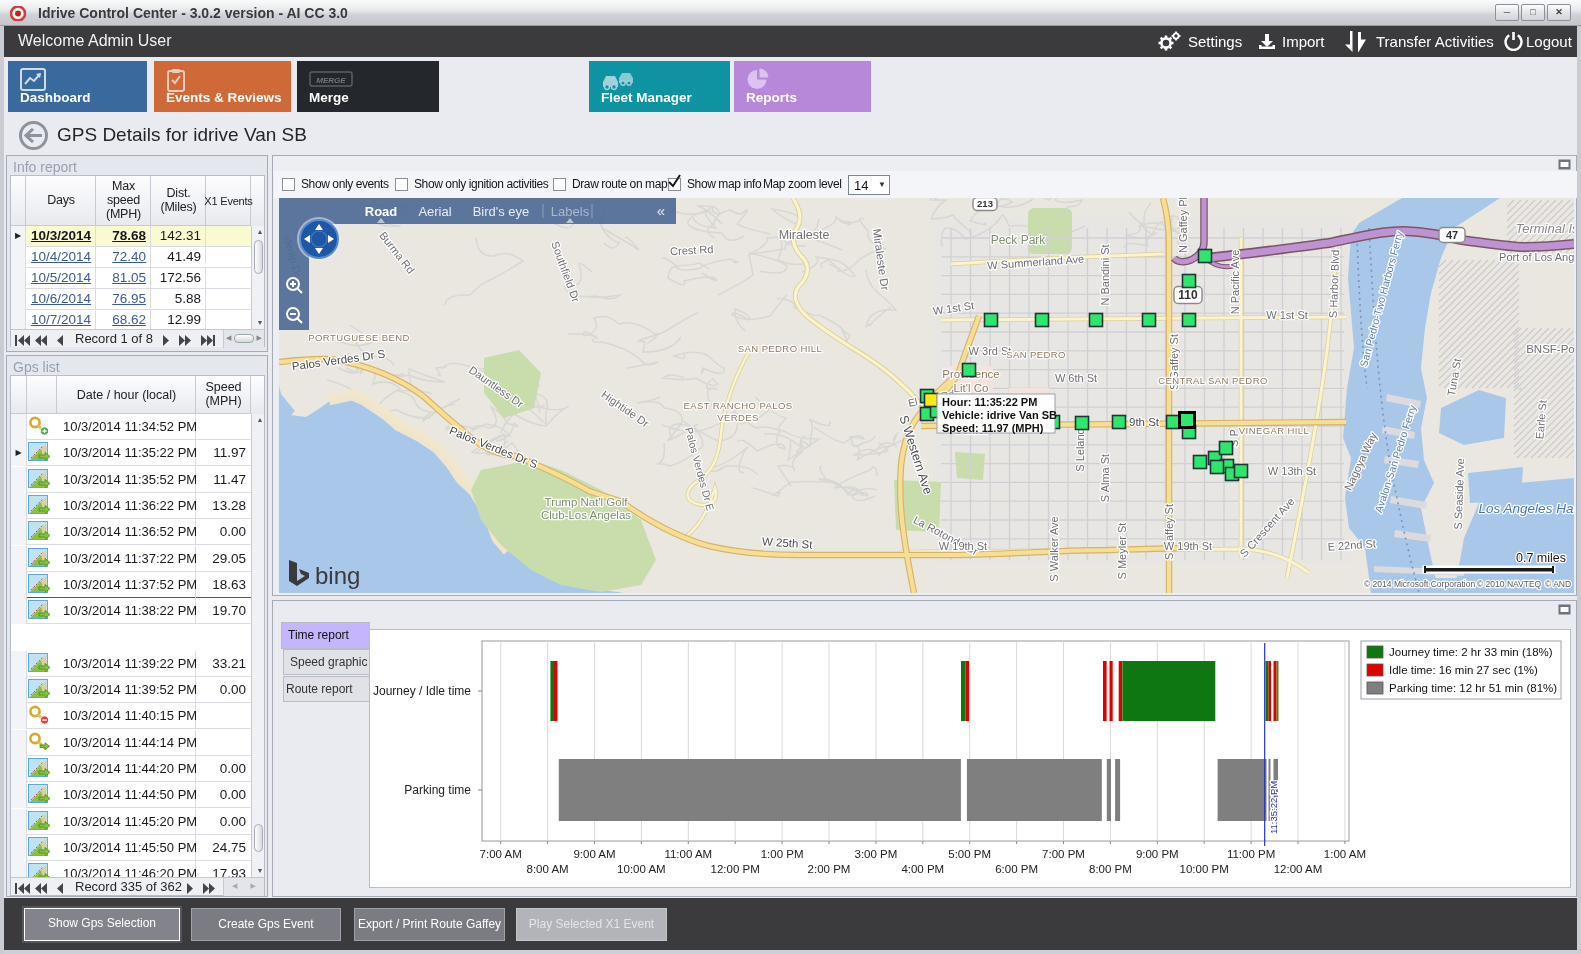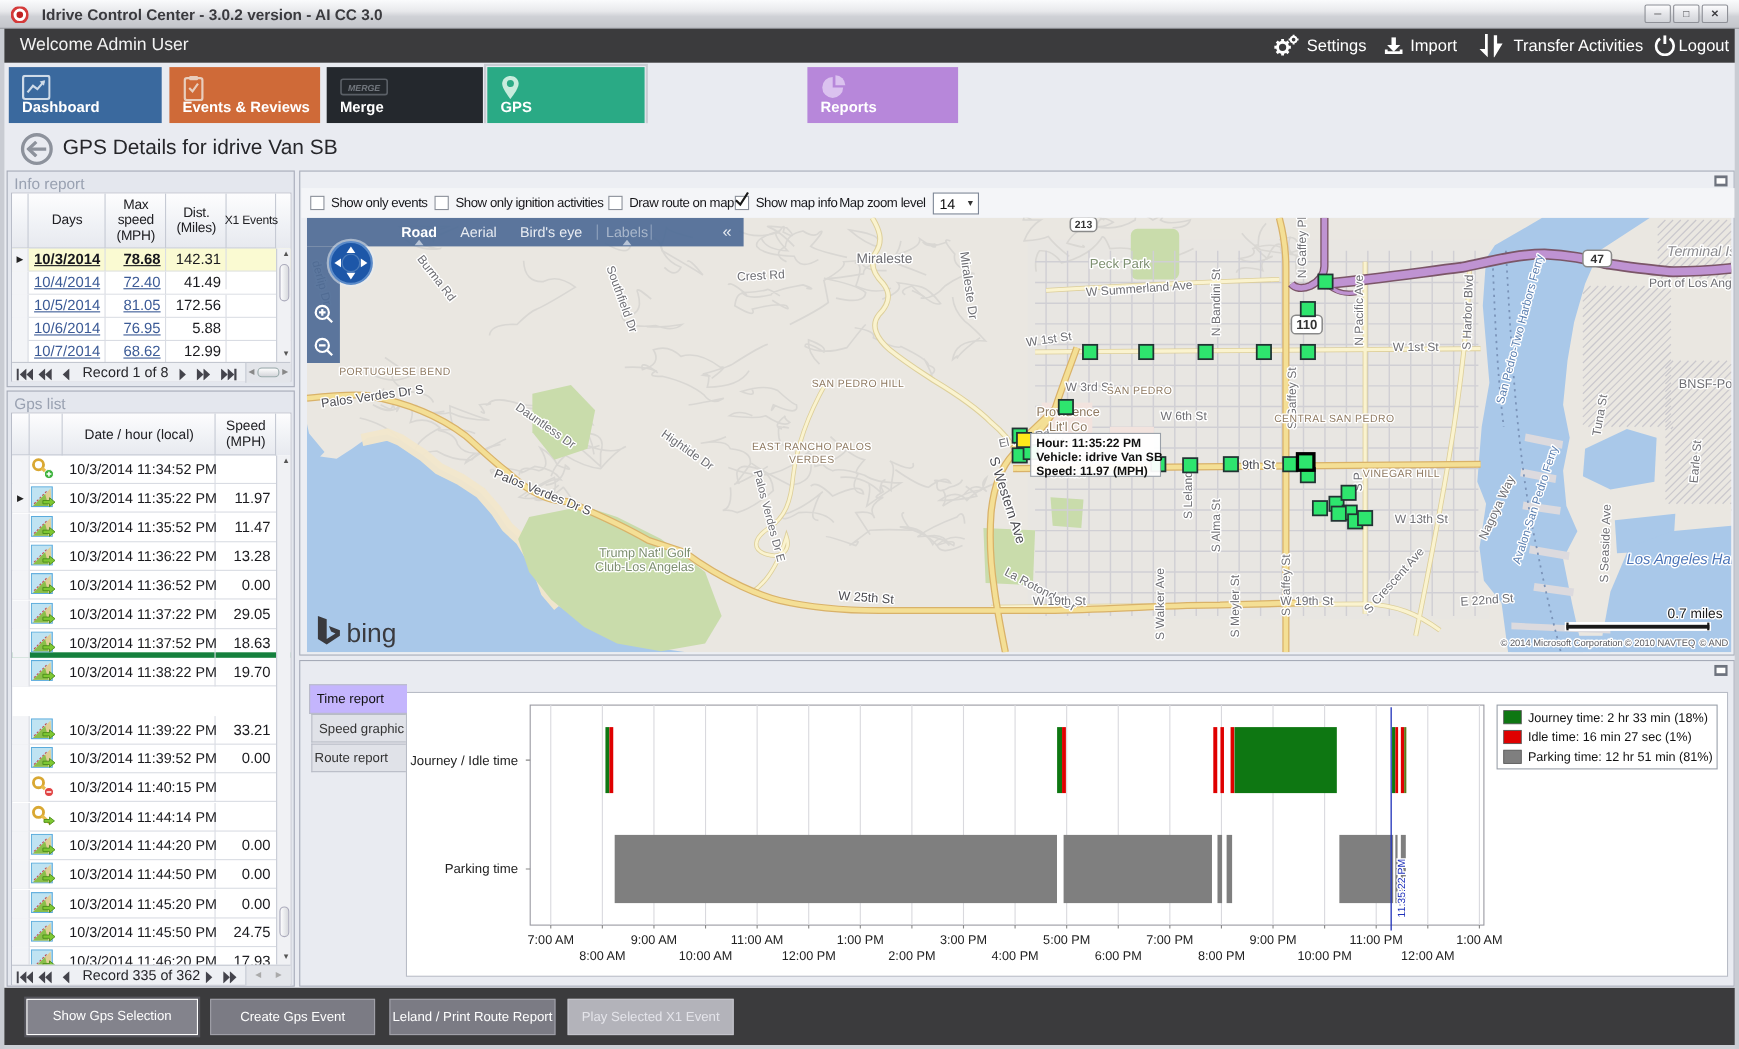--- a/index.html
+++ b/index.html
@@ -107,26 +107,32 @@
         </svg></span>
       <span class="cap">Events &amp; Reviews</span>
     </div>
 <div class="abs tab" style="left:297px;width:142px;background:#24282d;">
       <span class="ico"><svg width="44" height="22" viewBox="0 0 44 22">
           <rect x="1" y="4" width="42" height="14" rx="2" fill="none" stroke="#5a5f66" stroke-width="1.5"></rect>
           <text x="22" y="14.5" font-size="8" font-weight="bold" fill="#72777e" text-anchor="middle" font-style="italic" font-family="Liberation Sans">MERGE</text>
         </svg></span>
       <span class="cap">Merge</span>
     </div>
-<div class="abs tab" style="left:443px;width:143px;background:#2aaa85; outline:2px solid #c9ccd3; outline-offset:1px;">
-      <span class="ico"><svg width="18" height="24" viewBox="0 0 18 24">
-          <path d="M9 1 C4.6 1 1.5 4.2 1.5 8.2 C1.5 13 9 22 9 22 C9 22 16.5 13 16.5 8.2 C16.5 4.2 13.4 1 9 1 Z" fill="#c8ecdd"></path>
-          <circle cx="9" cy="8" r="3.2" fill="#2aaa85"></circle>
+<div class="abs tab" style="left:589px;width:141px;background:#0e93a2;">
+      <span class="ico"><svg width="36" height="24" viewBox="0 0 36 24">
+          <g fill="#9fd2d9">
+            <path d="M2 14 L5 8 L14 8 L17 14 L17 19 L2 19 Z"></path>
+            <circle cx="6" cy="19" r="2.4" fill="#0e93a2" stroke="#9fd2d9" stroke-width="1.5"></circle>
+            <circle cx="13" cy="19" r="2.4" fill="#0e93a2" stroke="#9fd2d9" stroke-width="1.5"></circle>
+            <path d="M18 10 L21 5 L29 5 L32 10 L32 15 L18 15 Z" opacity="0.85"></path>
+            <circle cx="22" cy="15" r="2.2" fill="#0e93a2" stroke="#9fd2d9" stroke-width="1.4"></circle>
+            <circle cx="28" cy="15" r="2.2" fill="#0e93a2" stroke="#9fd2d9" stroke-width="1.4"></circle>
+          </g>
         </svg></span>
-      <span class="cap">GPS</span>
+      <span class="cap">Fleet Manager</span>
     </div>
 <div class="abs tab" style="left:734px;width:137px;background:#b787da;">
       <span class="ico"><svg width="24" height="24" viewBox="0 0 24 24">
           <g fill="#dbc2ef">
             <path d="M11 2 A 9.5 9.5 0 1 0 20.5 11.5 L11 11.5 Z"></path>
             <path d="M13.5 0.5 L13.5 9.5 L22.5 9.5 A 9.2 9.2 0 0 0 13.5 0.5 Z"></path>
           </g>
         </svg></span>
       <span class="cap">Reports</span>
     </div>
@@ -308,21 +314,21 @@
                 <polygon points="2,18 18,2 19,18" fill="#e0cf96"></polygon>
                 <polygon points="2,18 13,7 16,18" fill="#8abf4a"></polygon>
                 <line x1="3" y1="16" x2="15" y2="4" stroke="#c05050" stroke-width="1" stroke-dasharray="2,1.5"></line>
                 <g>
                   <polygon points="11,13 17,13 17,10.5 22,14.5 17,18.5 17,16 11,16" fill="#7ec832" stroke="#4a8a1a" stroke-width="0.8"></polygon>
                 </g>
               </svg></div>
             <div class="abs" style="left:46px;top:0;width:139px;height:26px;border-right:1px solid #d9dce3;font-size:13px;line-height:25px;padding-left:6px;color:#1a1a1e;white-space:nowrap;">10/3/2014 11:37:22 PM</div>
             <div class="abs" style="left:185px;top:0;width:55px;height:26px;font-size:13.5px;line-height:25px;text-align:right;color:#1a1a1e;"><span style="margin-right:5px;">29.05</span></div>
           </div>
-          <div class="abs" style="left:0;top:157.8px;width:253px;height:26px;border-bottom:5px solid #15803d;">
+          <div class="abs" style="left:0;top:157.8px;width:253px;height:26px;border-bottom:1px solid #15803d;">
             <div class="abs" style="left:0;top:0;width:16px;height:26px;border-right:1px solid #d9dce3;background:#f3f4f7;text-align:center;font-size:8px;line-height:25px;color:#222;"></div>
             <div class="abs" style="left:17px;top:2px;"><svg width="22" height="21" viewBox="0 0 22 21">
                 <rect x="0.5" y="0.5" width="19" height="18" fill="#bfe3f2" stroke="#5aabdc"></rect>
                 <polygon points="2,18 18,2 19,18" fill="#e0cf96"></polygon>
                 <polygon points="2,18 13,7 16,18" fill="#8abf4a"></polygon>
                 <line x1="3" y1="16" x2="15" y2="4" stroke="#c05050" stroke-width="1" stroke-dasharray="2,1.5"></line>
                 <g>
                   <polygon points="11,13 17,13 17,10.5 22,14.5 17,18.5 17,16 11,16" fill="#7ec832" stroke="#4a8a1a" stroke-width="0.8"></polygon>
                 </g>
               </svg></div>
@@ -1021,17 +1027,17 @@
         <rect x="997" y="34" width="16" height="12" fill="#df0000" stroke="#555" stroke-width="0.8"></rect>
         <text x="1019" y="44" font-size="11.5" fill="#111">Idle time: 16 min 27 sec (1%)</text>
         <rect x="997" y="52" width="16" height="12" fill="#7f7f7f" stroke="#555" stroke-width="0.8"></rect>
         <text x="1019" y="62" font-size="11.5" fill="#111">Parking time: 12 hr 51 min (81%)</text>
       </svg>
     </div>
 
 <div class="abs" id="botbar"></div>
 <div class="abs bbtn" style="left:24px;width:156px;line-height:29px;background:#83838c;border:1px solid #fff;box-shadow:0 0 0 2px #55555c;">Show Gps Selection</div>
 <div class="abs bbtn" style="left:191px;width:150px;line-height:31px;">Create Gps Event</div>
-<div class="abs bbtn" style="left:354px;width:151px;line-height:31px;">Leland / Print Route Report</div>
+<div class="abs bbtn" style="left:354px;width:151px;line-height:31px;">Export / Print Route Gaffey</div>
 <div class="abs bbtn" style="left:516px;width:151px;line-height:31px;background:#b3b3ba;color:#e4e4ea;border-color:#c3c3ca;">Play Selected X1 Event</div>
 <div class="abs" id="botstrip"></div>
 <div class="abs" style="left:0;top:26px;width:4px;height:928px;background:#c9ccd3;"></div>
 <div class="abs" style="left:1577px;top:26px;width:4px;height:928px;background:#c9ccd3;"></div>
 </div>
 </body></html>

